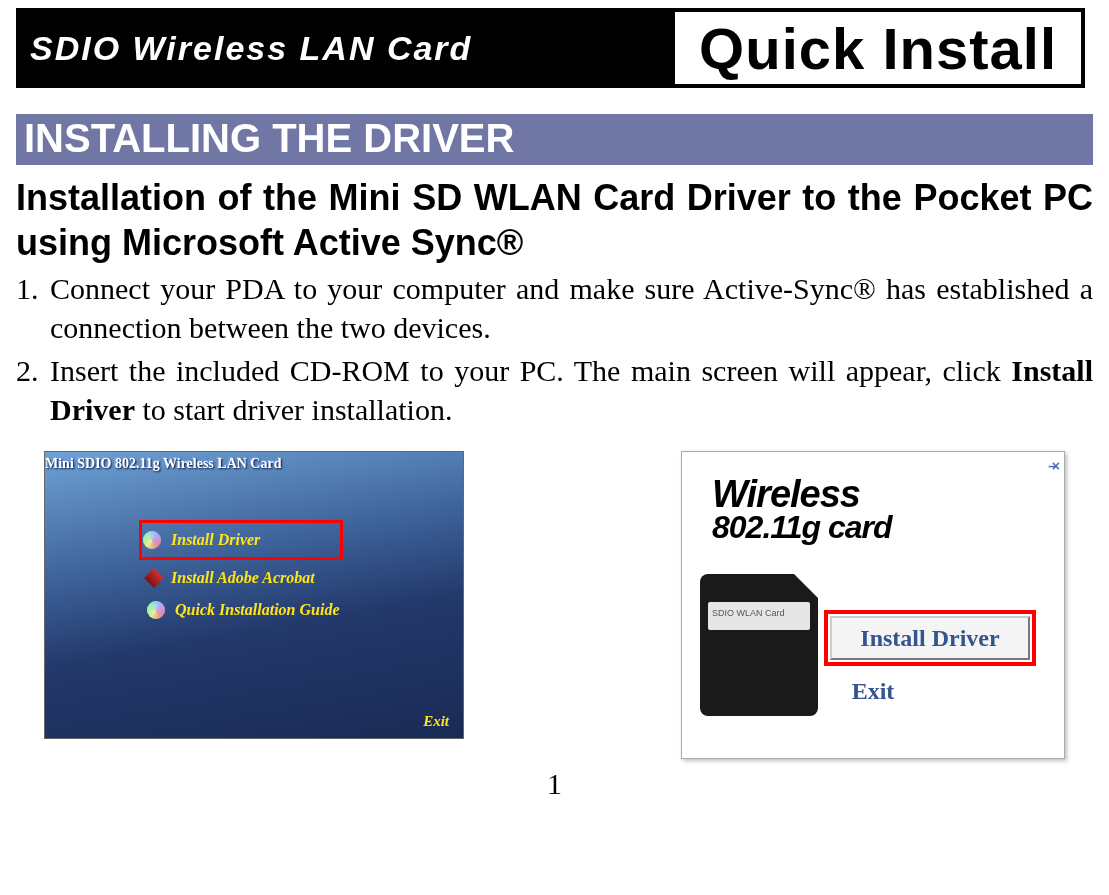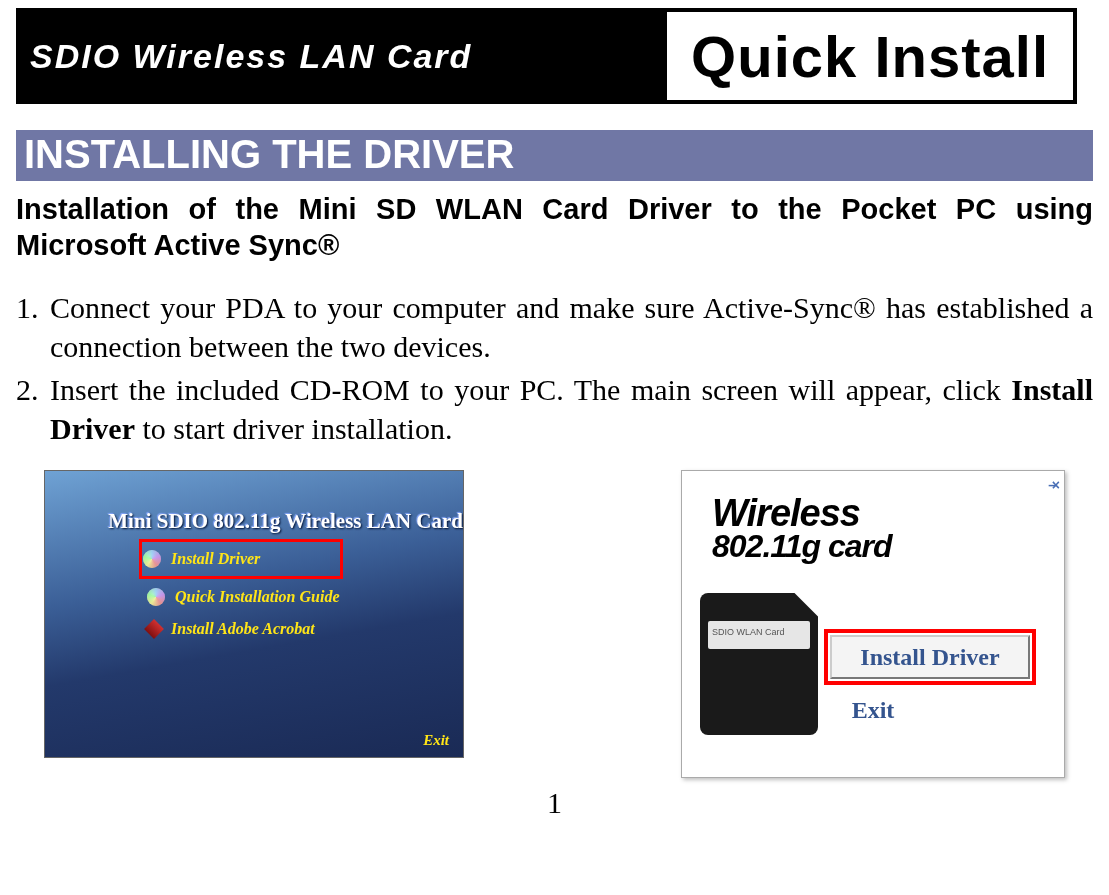--- a/index.html
+++ b/index.html
@@ -9,22 +9,22 @@
     font-family: "Times New Roman", Times, serif;
     background: #ffffff;
     color: #000000;
     padding: 0 16px;
   }
 
   .top-banner {
     display: flex;
     align-items: stretch;
     border: 4px solid #000000;
-    margin: 8px 16px 26px 0;
-    height: 96px;
+    margin: 8px 8px 26px 0;
+    height: 80px;
   }
   .top-banner-left {
     flex: 1;
     background: #000000;
     color: #ffffff;
     display: flex;
     align-items: center;
     padding-left: 10px;
     font-weight: bold;
     font-style: italic;
@@ -51,23 +51,23 @@
     font-family: Arial, sans-serif;
     font-weight: bold;
     font-size: 40px;
     padding: 2px 2px 4px 8px;
     margin-bottom: 10px;
   }
 
   .sub-heading {
     font-family: Arial, sans-serif;
     font-weight: bold;
-    font-size: 29px;
+    font-size: 36px;
     line-height: 1.25;
-    margin-bottom: 24px;
+    margin-bottom: 4px;
     text-align: justify;
   }
 
   .step-list {
     list-style: none;
     font-size: 30px;
     line-height: 1.3;
   }
   .step-list li {
     display: flex;
@@ -94,24 +94,24 @@
     width: 420px;
     height: 288px;
     background: linear-gradient(170deg,#6fa2d4 0%, #3b5f97 38%, #23396b 60%, #1a2a55 100%);
     border: 1px solid #666;
     position: relative;
     color: #ffffff;
     font-family: "Times New Roman", serif;
     overflow: hidden;
   }
   .shot-left .title-row {
-    text-align: right;
-    font-weight: bold;
-    font-size: 21px;
-    padding-top: 38px;
+    text-align: left;
+    font-weight: bold;
+    font-size: 14px;
+    padding-top: 4px;
     text-shadow: 1px 1px 2px #001033, -1px -1px 1px #88aaff;
   }
   .shot-left .menu {
     position: absolute;
     top: 72px;
     left: 102px;
   }
   .shot-left .menu-item {
     display: flex;
     align-items: center;
@@ -266,26 +266,26 @@
 <div class="screenshots-row">
 
   <div class="shot-left">
     <div class="title-row">Mini SDIO 802.11g Wireless LAN Card</div>
     <div class="menu">
       <div class="menu-item first">
         <span class="ic disc"></span>
         <span>Install Driver</span>
       </div>
       <div class="menu-item">
+        <span class="ic diamond"></span>
+        <span>Install Adobe Acrobat</span>
+      </div>
+      <div class="menu-item">
         <span class="ic disc"></span>
         <span>Quick Installation Guide</span>
-      </div>
-      <div class="menu-item">
-        <span class="ic diamond"></span>
-        <span>Install Adobe Acrobat</span>
       </div>
     </div>
     <div class="exit">Exit</div>
   </div>
 
   <div class="shot-right">
     <div class="win-btn">–  ×</div>
     <div class="big-title">
       <div>Wireless</div>
       <div class="l2">802.11g card</div>

